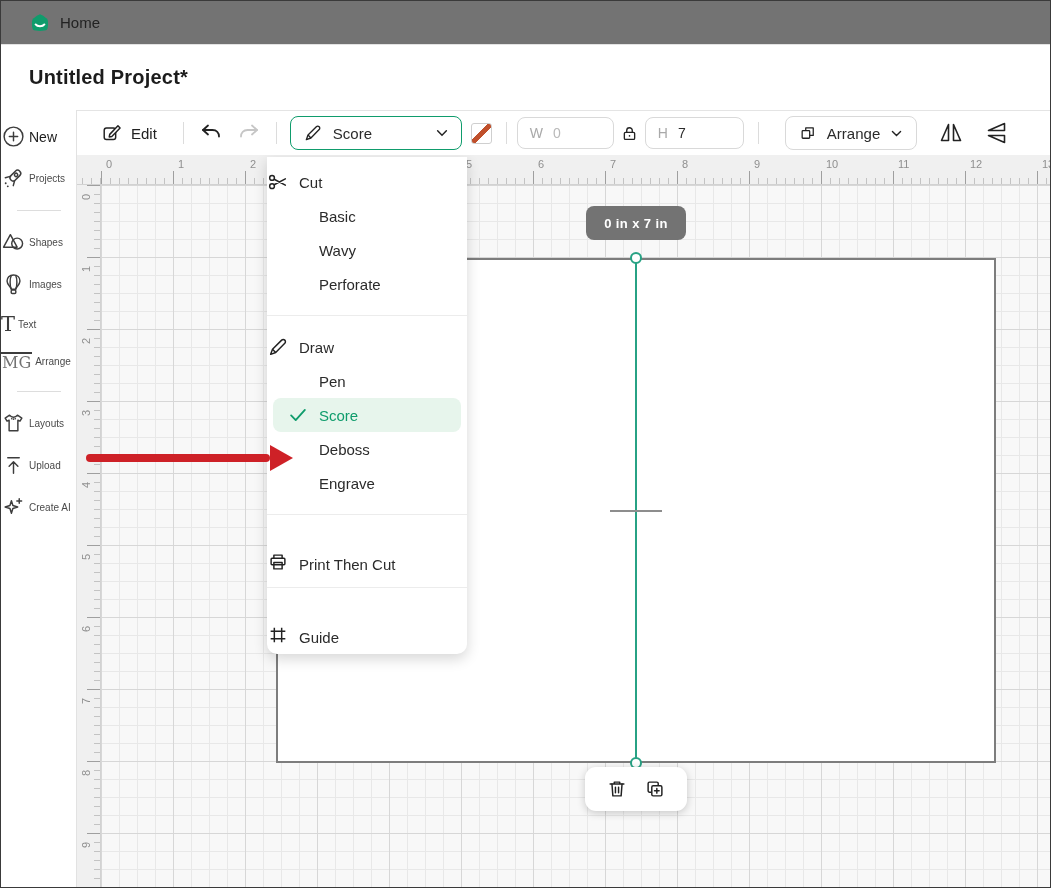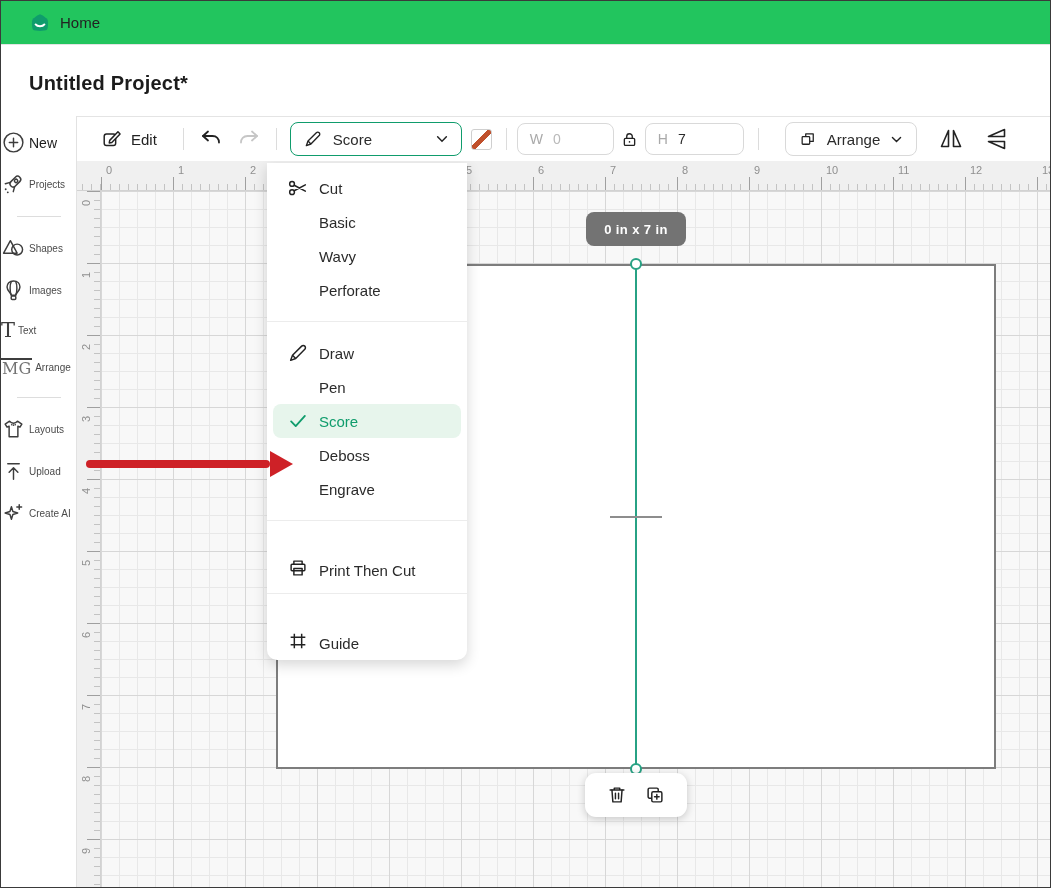--- a/index.html
+++ b/index.html
@@ -1,28 +1,28 @@
 <!DOCTYPE html>
 <html><head>
 <meta charset="utf-8">
 <style>
   * { margin:0; padding:0; box-sizing:border-box; }
   html,body { width:1051px; height:888px; }
   body { font-family:"Liberation Sans", sans-serif; color:#2b2b2b; }
   .window { width:1051px; height:888px; border:1px solid #3a3a3a; background:#fff; overflow:hidden; position:relative; }
 
   
-  .tabbar { height:44px; background:#22c55e; display:flex; align-items:stretch; border-bottom:1px solid #e3e3e3; }
+  .tabbar { height:44px; background:#737373; display:flex; align-items:stretch; border-bottom:1px solid #e3e3e3; }
   .tab { display:flex; align-items:center; gap:9px; padding:0 22px; font-size:15px; color:#222; cursor:pointer; }
   .tab-home { margin-left:6px; }
   .tab-home .logo { width:22px; height:22px; }
   .tab-active { background:#fff; border-radius:9px 9px 0 0; margin-bottom:-1px; padding:0 32px; }
 
   
-  .titlebar { height:65px; background:#fff; display:flex; align-items:center; padding-left:28px;margin-top:6px; }
+  .titlebar { height:65px; background:#fff; display:flex; align-items:center; padding-left:28px; }
   .titlebar h1 { font-size:20px; font-weight:700; color:#1c1c1c; letter-spacing:.2px; }
 
   
   .main { display:flex; height:777px; }
 
   
   .sidebar { width:76px; background:#fff; border-right:1px solid #e2e2e2; display:flex; flex-direction:column; align-items:center; padding-top:14px; flex-shrink:0; }
   .side-item { display:flex; flex-direction:row; align-items:center; gap:3px; margin-bottom:17px; cursor:pointer; width:100%; }
   .side-item svg { width:25px; height:25px; stroke:#3d3d3d; fill:none; stroke-width:1.4; stroke-linecap:round; stroke-linejoin:round; }
   .side-item .lbl { font-size:10px; color:#4a4a4a; }
@@ -86,21 +86,21 @@
   .size-badge { position:absolute; left:509px; top:51px; width:100px; height:34px; background:#737373; color:#fff;
     border-radius:8px; display:flex; align-items:center; justify-content:center; font-size:13px; font-weight:700; letter-spacing:.4px; z-index:25; }
 
   .action-pill { position:absolute; left:508px; top:612px; width:102px; height:44px; background:#fff; border-radius:11px;
     box-shadow:0 2px 8px rgba(0,0,0,.20); display:flex; align-items:center; justify-content:center; gap:16px; z-index:25; }
   .action-pill .abtn { cursor:pointer; width:22px; height:22px; }
 
   
   .menu { position:absolute; left:190px; top:2px; width:200px; background:#fff; border-radius:0 0 10px 10px;
     box-shadow:0 5px 14px rgba(0,0,0,.16); padding:8px 0; z-index:50; }
-  .mrow { height:34px; display:flex; align-items:center; padding-left:20px; font-size:15px; color:#2b2b2b; cursor:pointer; }
+  .mrow { height:34px; display:flex; align-items:center; font-size:15px; color:#2b2b2b; cursor:pointer; }
   .mrow .micon { width:22px; height:22px; margin-right:10px; flex-shrink:0; }
   .mrow.sub { padding-left:52px; }
   .mrow.tall { height:44px;align-items:flex-end; }
   .mdiv { border-top:1px solid #ececec; margin:14px 0; }
   .mrow.selected { background:#e7f5ec; border-radius:8px; margin:0 6px; padding-left:14px; color:#0f9c6c; font-weight:500; }
   .subarrow { margin-left:auto; margin-right:16px; width:0; height:0; border-left:6px solid #222; border-top:4.5px solid transparent; border-bottom:4.5px solid transparent; }
 
   
   .red-arrow { position:absolute; left:9px; top:290px; z-index:60; display:flex; align-items:center; }
   .red-arrow .shaft { width:184px; height:8px; background:#ce2127; border-radius:4px; }

